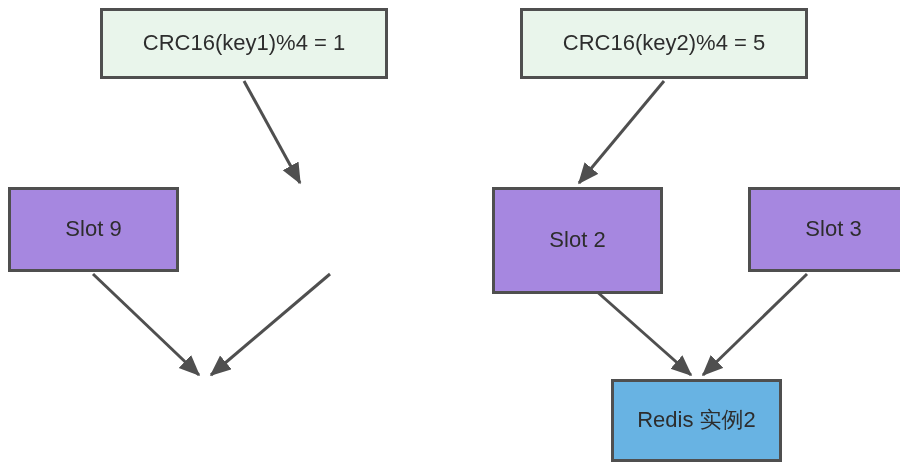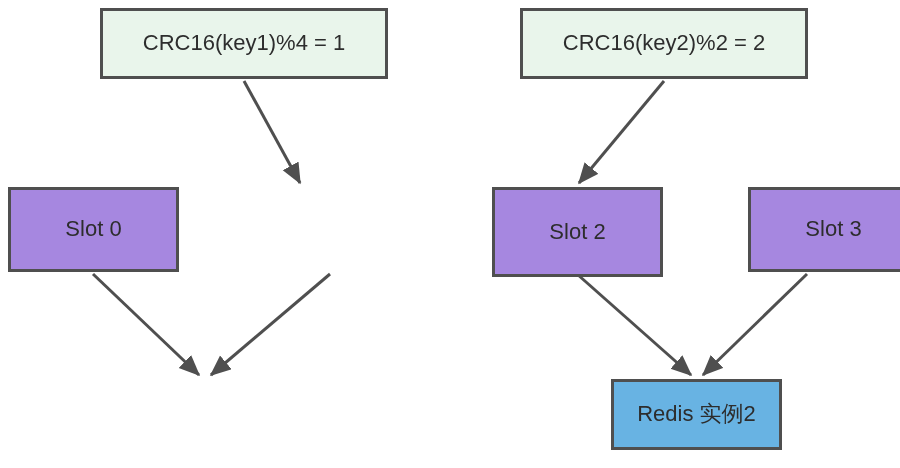--- a/index.html
+++ b/index.html
@@ -47,28 +47,28 @@
         <line x1="330" y1="274" x2="211" y2="375" stroke="#4f4f4f" stroke-width="3" marker-end="url(#arrowhead)"></line>
         <line x1="577" y1="274" x2="691" y2="375" stroke="#4f4f4f" stroke-width="3" marker-end="url(#arrowhead)"></line>
         <line x1="807" y1="274" x2="703" y2="375" stroke="#4f4f4f" stroke-width="3" marker-end="url(#arrowhead)"></line>
       </g>
   </svg>
   <div id="node-layer">
       <div class="node node-hash" style="left: 100px; top: 8px; width: 288px; height: 71px; background: rgb(233, 245, 235); border-color: rgb(79, 79, 79);">
         <span style="color: rgb(45, 45, 45);">CRC16(key1)%4 = 1</span>
       </div>
       <div class="node node-hash" style="left: 520px; top: 8px; width: 288px; height: 71px; background: rgb(233, 245, 235); border-color: rgb(79, 79, 79);">
-        <span style="color: rgb(45, 45, 45);">CRC16(key2)%2 = 2</span>
+        <span style="color: rgb(45, 45, 45);">CRC16(key2)%4 = 5</span>
       </div>
       <div class="node node-slot" style="left: 8px; top: 187px; width: 171px; height: 85px; background: rgb(166, 135, 224); border-color: rgb(79, 79, 79);">
-        <span style="color: rgb(45, 45, 45);">Slot 0</span>
+        <span style="color: rgb(45, 45, 45);">Slot 9</span>
       </div>
-      <div class="node node-slot" style="left: 492px; top: 187px; width: 171px; height: 90px; background: rgb(166, 135, 224); border-color: rgb(79, 79, 79); justify-content: center;">
+      <div class="node node-slot" style="left: 492px; top: 187px; width: 171px; height: 107px; background: rgb(166, 135, 224); border-color: rgb(79, 79, 79); justify-content: center;">
         <span style="color: rgb(45, 45, 45);">Slot 2</span>
       </div>
       <div class="node node-slot" style="left: 748px; top: 187px; width: 171px; height: 85px; background: rgb(166, 135, 224); border-color: rgb(79, 79, 79);">
         <span style="color: rgb(45, 45, 45);">Slot 3</span>
       </div>
-      <div class="node node-instance" style="left: 611px; top: 379px; width: 171px; height: 71px; background: rgb(104, 179, 227); border-color: rgb(79, 79, 79);">
+      <div class="node node-instance" style="left: 611px; top: 379px; width: 171px; height: 83px; background: rgb(104, 179, 227); border-color: rgb(79, 79, 79);">
         <span style="color: rgb(45, 45, 45);">Redis 实例2</span>
       </div>
     </div>
 </div>
 
 </body></html>

